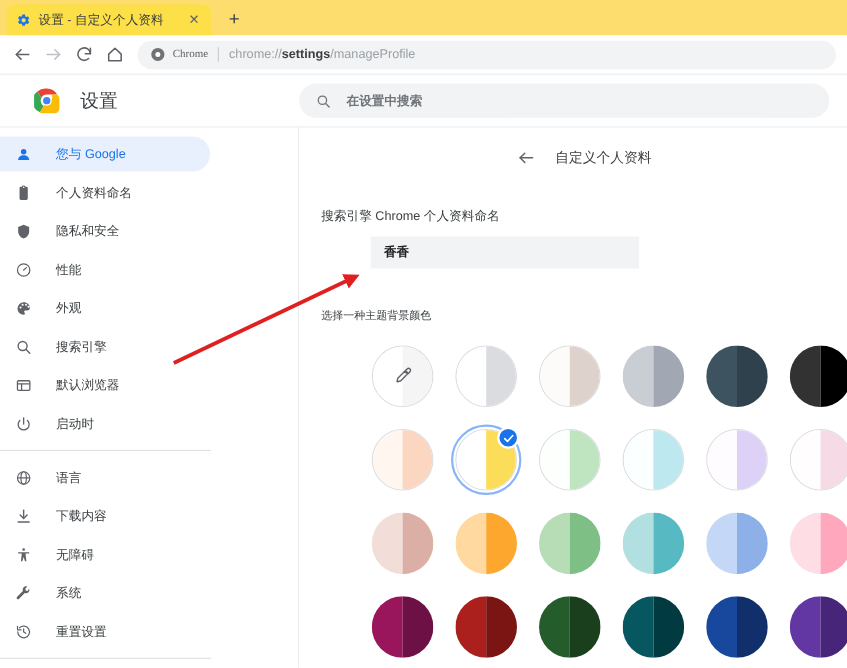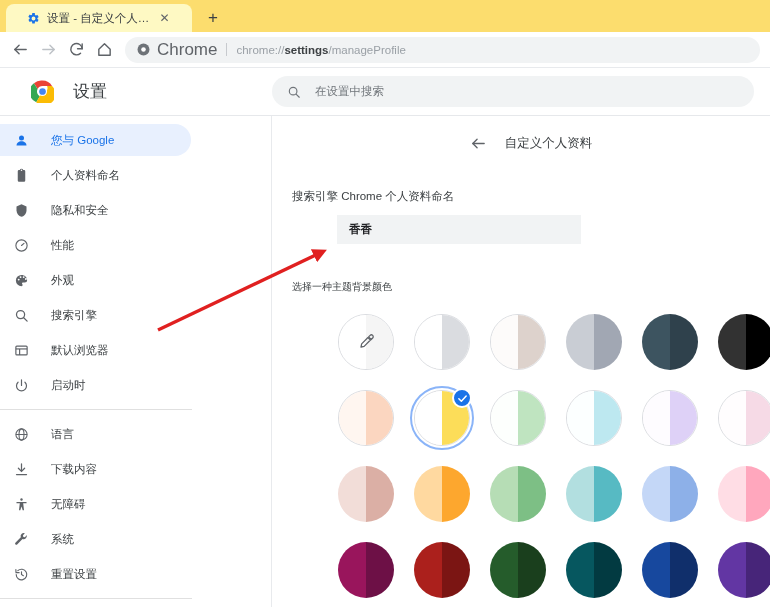--- a/index.html
+++ b/index.html
@@ -8,23 +8,23 @@
     font-family: "Liberation Sans", "DejaVu Sans", sans-serif;
     background:#ffffff; position:relative;
   }
 
   
   .tabstrip {
     height:32px; background:#fcdd6e; position:relative;
     display:flex; align-items:flex-end; padding-left:6px;
   }
   .tab {
-    width:186px; height:28px; background:#fef9c3;
+    width:186px; height:28px; background:#fde047;
     border-radius:8px 8px 0 0; display:flex; align-items:center;
-    padding:0 20px; position:relative;
+    padding:0 8px; position:relative;
   }
   .tab-favicon {
     width:14px; height:14px; flex:0 0 14px; margin-right:7px;
     display:flex; align-items:center; justify-content:center;
   }
   .tab-title {
     font-size:11.5px; color:#3c4043; white-space:nowrap;
     overflow:hidden; text-overflow:ellipsis; flex:1;
   }
   .tab-close {
@@ -48,39 +48,39 @@
     justify-content:center; flex:0 0 28px; color:#5f6368;
   }
   .tb-btn.dim { color:#bdc1c6; }
   .omnibox {
     flex:1; height:26px; background:#f1f3f4; border-radius:13px;
     display:flex; align-items:center; padding:0 11px; margin-left:7px;
     margin-right:4px;
   }
   .omni-ico { width:14px; height:14px; flex:0 0 14px; margin-right:7px;
     display:flex; align-items:center; justify-content:center; }
-  .omni-scheme { font-size:17px; color:#5f6368; white-space:nowrap; }
+  .omni-scheme { font-size:10px; color:#5f6368; white-space:nowrap;font-family:Liberation Serif, serif; }
   .omni-sep {
     width:1px; height:13px; background:#c7cace; margin:0 9px; flex:0 0 1px;
   }
   .omni-url { font-size:11.5px; color:#9aa0a6; white-space:nowrap; }
   .omni-url b { color:#3c4043; font-weight:bold; }
 
   
   .settings-header {
     height:48px; background:#ffffff; display:flex; align-items:center;
     border-bottom:1px solid #e6e8eb;
   }
   .sh-left {
     width:272px; flex:0 0 272px; display:flex; align-items:center;
     padding-left:31px;
   }
   .chrome-logo { width:23px; height:23px; flex:0 0 23px; margin-right:19px; }
   .sh-title { font-size:17px; color:#3c4043; }
-  .sh-right { flex:1; padding-right:16px; }
+  .sh-right { flex:1; padding-right:16px;font-weight:bold; }
   .search-box {
     height:31px; background:#f1f3f4; border-radius:16px;
     display:flex; align-items:center; padding:0 14px;
   }
   .search-ico { width:15px; height:15px; flex:0 0 15px; margin-right:14px;
     display:flex; align-items:center; justify-content:center; }
   .search-ph { font-size:11.5px; color:#70757a; }
 
   
   .content { display:flex; height:510px; }

